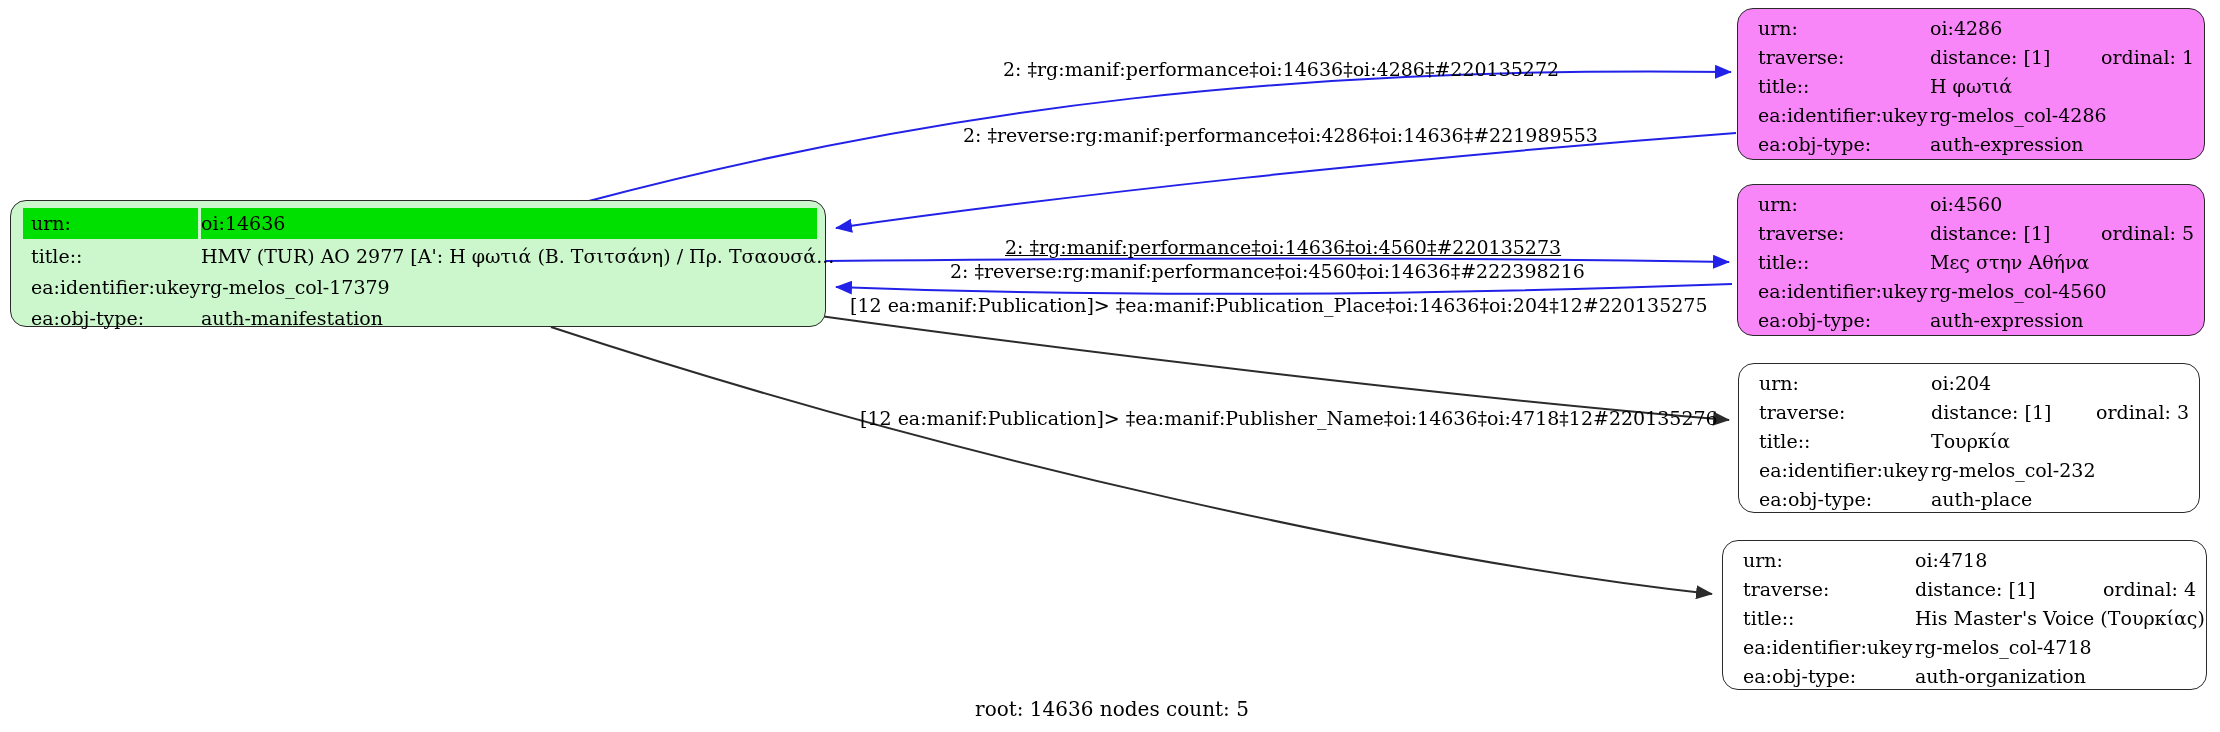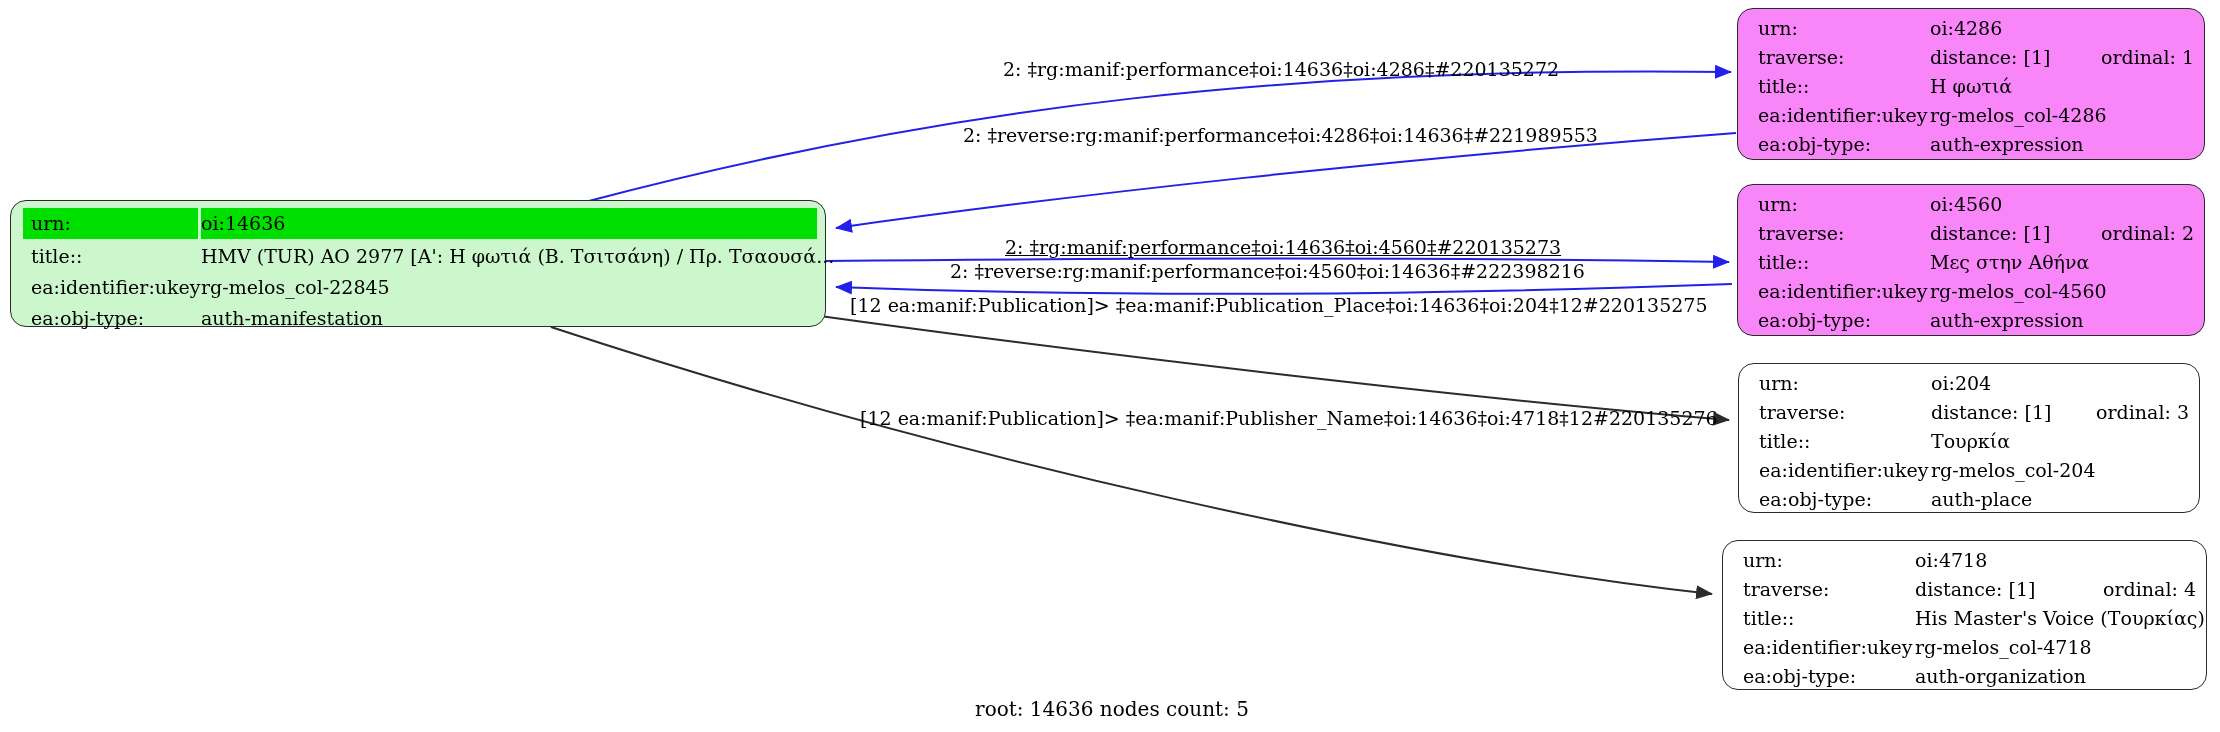--- a/index.html
+++ b/index.html
@@ -57,21 +57,21 @@
       <div class="grow hl-row">
         <span class="lbl">urn:</span>
         <span class="val">oi:14636</span>
       </div>
       <div class="grow">
         <span class="lbl">title::</span>
         <span class="val">HMV (TUR) AO 2977 [Α': Η φωτιά (Β. Τσιτσάνη) / Πρ. Τσαουσά...</span>
       </div>
       <div class="grow">
         <span class="lbl">ea:identifier:ukey</span>
-        <span class="val">rg-melos_col-22845</span>
+        <span class="val">rg-melos_col-17379</span>
       </div>
       <div class="grow">
         <span class="lbl">ea:obj-type:</span>
         <span class="val">auth-manifestation</span>
       </div>
     </div>
   </div>
 
   <div class="gnode node--expression" style="left:1737px;top:8px;width:468px;height:152px;">
     <div class="rows">
@@ -104,21 +104,21 @@
   <div class="gnode node--expression" style="left:1737px;top:184px;width:468px;height:152px;">
     <div class="rows">
       <div class="grow">
         <span class="lbl">urn:</span>
         <span class="val">oi:4560</span>
       </div>
       <div class="grow">
         <span class="lbl">traverse:</span>
         <span class="val trav-val">
             <span class="dist">distance: [1]</span>
-            <span>ordinal: 2</span>
+            <span>ordinal: 5</span>
           </span>
       </div>
       <div class="grow">
         <span class="lbl">title::</span>
         <span class="val">Μες στην Αθήνα</span>
       </div>
       <div class="grow">
         <span class="lbl">ea:identifier:ukey</span>
         <span class="val">rg-melos_col-4560</span>
       </div>
@@ -141,21 +141,21 @@
             <span class="dist">distance: [1]</span>
             <span>ordinal: 3</span>
           </span>
       </div>
       <div class="grow">
         <span class="lbl">title::</span>
         <span class="val">Τουρκία</span>
       </div>
       <div class="grow">
         <span class="lbl">ea:identifier:ukey</span>
-        <span class="val">rg-melos_col-204</span>
+        <span class="val">rg-melos_col-232</span>
       </div>
       <div class="grow">
         <span class="lbl">ea:obj-type:</span>
         <span class="val">auth-place</span>
       </div>
     </div>
   </div>
 
   <div class="gnode node--plain" style="left:1722px;top:540px;width:485px;height:150px;">
     <div class="rows">

